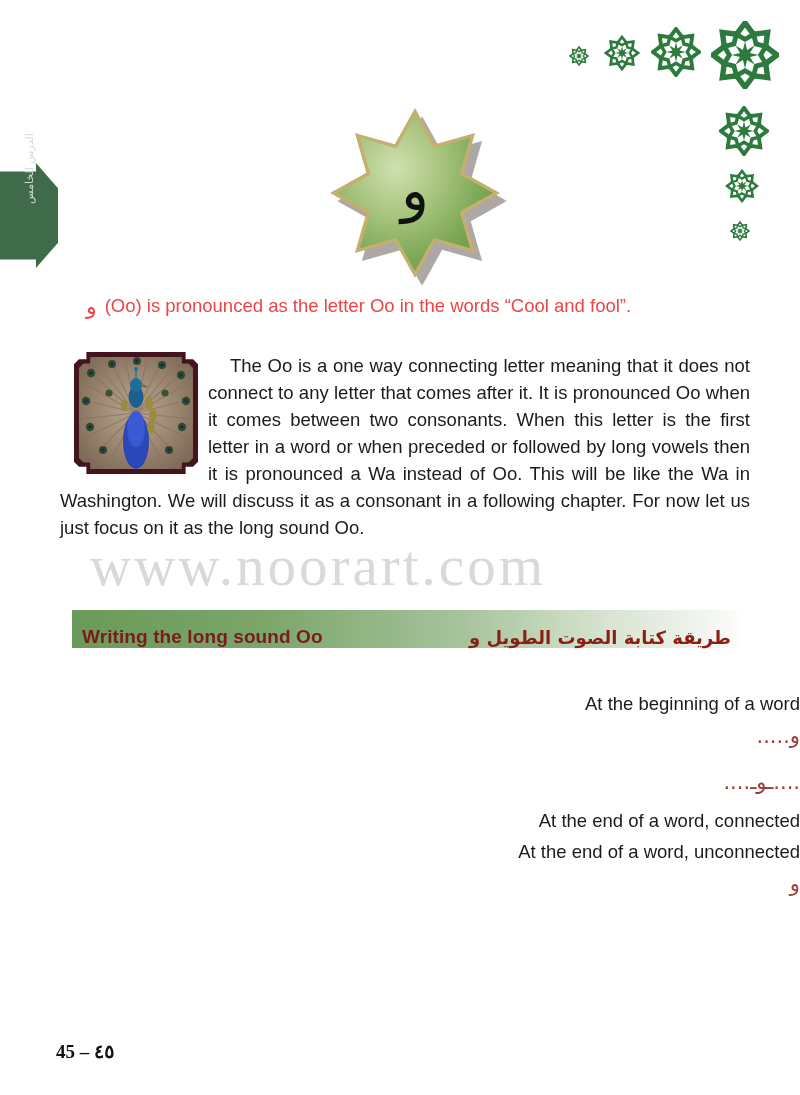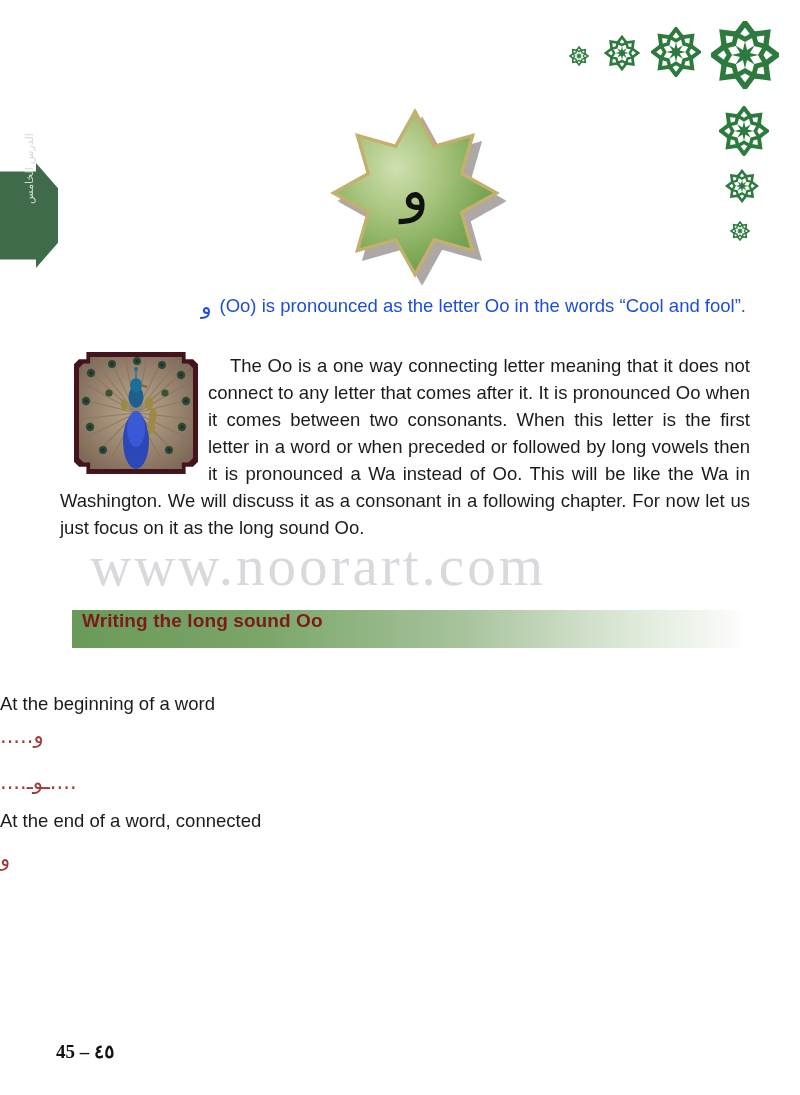--- a/index.html
+++ b/index.html
@@ -104,24 +104,23 @@
     box-sizing: border-box;
   }
 
   
   #intro-line {
     position: absolute;
     left: 86px;
     top: 294px;
     width: 660px;
     font-size: 18.5px;
-    color: #1d4ed8;
+    color: #ef4444;
     line-height: 1.2;
     white-space: nowrap;
-    text-align: right;
   }
   #intro-line .ar-inline {
     font-family: "DejaVu Sans", sans-serif;
     font-size: 22px;
     margin-right: 8px;
     vertical-align: -2px;
   }
 
   
   #peacock-figure {
@@ -191,21 +190,21 @@
 
   
   #section-header {
     position: absolute;
     left: 72px;
     top: 610px;
     width: 675px;
     height: 38px;
     background: linear-gradient(to right, #6a9a5a 0%, #7aa669 28%, #a7c39c 58%, #d8e5d2 80%, #f4f7f2 95%, #ffffff 100%);
     display: flex;
-    align-items: flex-start;
+    align-items: flex-end;
     justify-content: space-between;
     box-sizing: border-box;
     padding: 0 16px 0 10px;
   }
   #section-header .hdr-en {
     font-size: 19px;
     font-weight: bold;
     color: #7b1b1b;
     letter-spacing: 0.1px;
   }
@@ -218,21 +217,21 @@
   }
 
   
   #writing-forms {
     position: absolute;
     left: 0;
     top: 692px;
     width: 800px;
   }
   .form-row {
-    text-align: left;
+    text-align: right;
     margin-bottom: 6px;
   }
   .form-caption {
     font-size: 18.5px;
     color: #1b1b1b;
     line-height: 1.35;
   }
   .form-glyph {
     font-family: "DejaVu Sans", sans-serif;
     font-size: 21px;
@@ -396,31 +395,33 @@
 </div>
 
 <div id="body-paragraph">
   <div class="indent-shape"></div><span class="lead-indent"></span><span>The Oo is a one way connecting letter meaning that it does not connect to any letter that comes after it.  It is pronounced Oo when it comes between two consonants. When this letter is the first letter in a word or when preceded or followed by long vowels then it is pronounced a Wa instead of Oo.  This will be like the Wa in Washington. We will discuss it as a consonant in a following chapter.  For now let us just focus on it as the long sound Oo.</span>
 </div>
 
 <div id="watermark">www.noorart.com</div>
 
 <div id="section-header">
   <span class="hdr-en">Writing the long sound Oo</span>
+  <span class="hdr-ar">طريقة كتابة الصوت الطويل و</span>
 </div>
 
 <div id="writing-forms">
     <div class="form-row">
       <div class="form-caption">At the beginning of a word</div>
       <div class="form-glyph">و.....</div>
     </div>
     <div class="form-row">
       <div class="form-glyph">....ـوـ....</div>
     </div>
     <div class="form-row">
       <div class="form-caption">At the end of a word, connected</div>
     </div>
     <div class="form-row">
+      <div class="form-caption">At the end of a word, unconnected</div>
       <div class="form-glyph">و</div>
     </div>
   </div>
 
 <div id="page-number">45 – ٤٥</div>
 
 </body></html>

